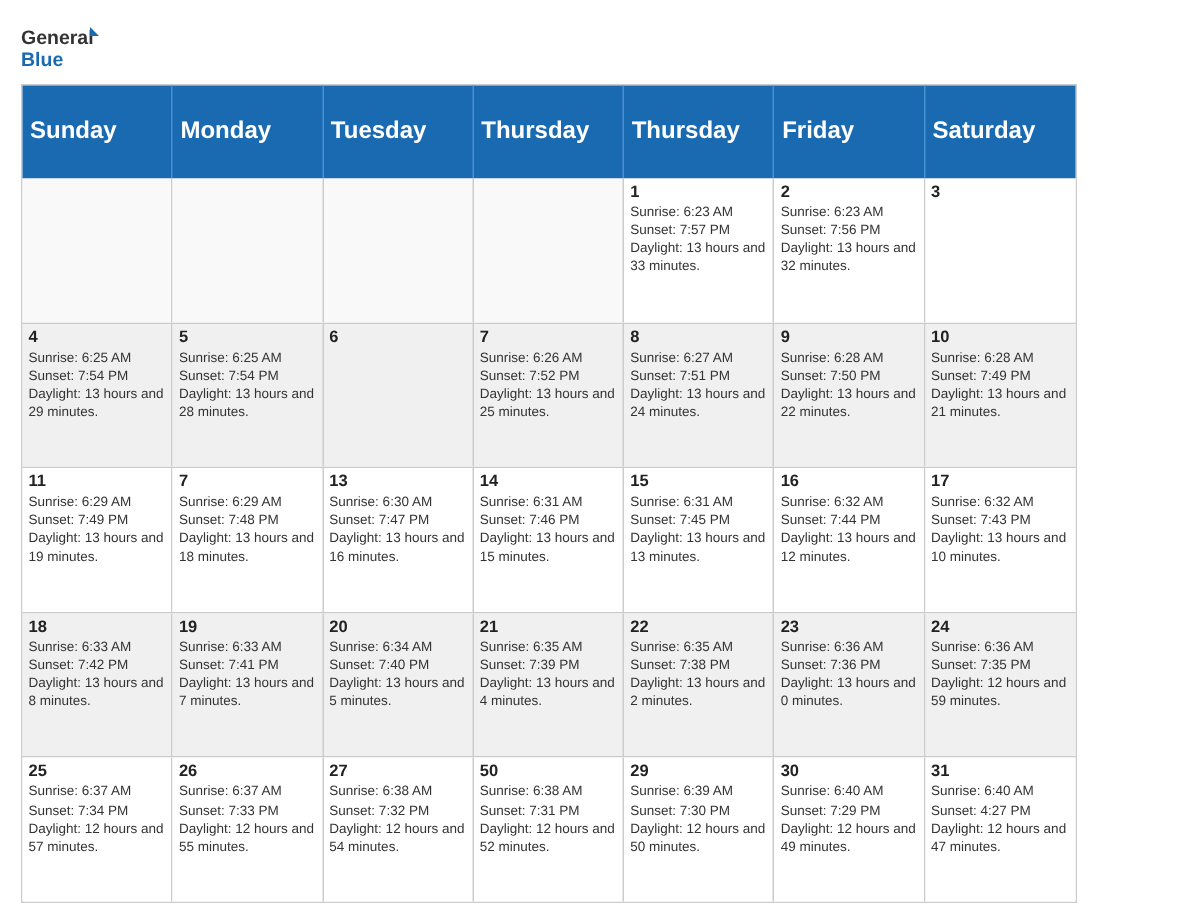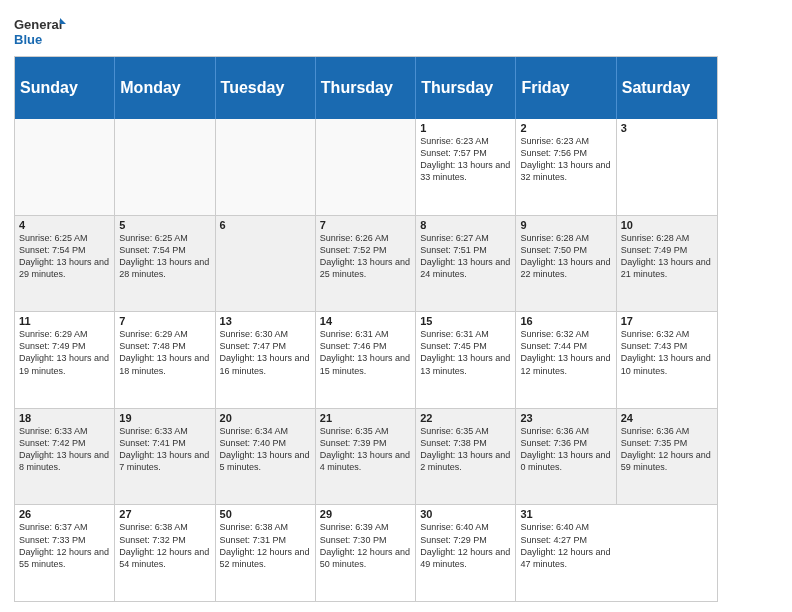--- a/index.html
+++ b/index.html
@@ -294,20 +294,27 @@
           <div class="cal-cell shaded">
             <span class="day-num">24</span>
             <div class="cell-text">Sunrise: 6:36 AM
 Sunset: 7:35 PM
 Daylight: 12 hours
 and 59 minutes.</div>
           </div>
         </div>
         <div class="cal-week">
           <div class="cal-cell">
+            <span class="day-num">25</span>
+            <div class="cell-text">Sunrise: 6:37 AM
+Sunset: 7:34 PM
+Daylight: 12 hours
+and 57 minutes.</div>
+          </div>
+          <div class="cal-cell">
             <span class="day-num">26</span>
             <div class="cell-text">Sunrise: 6:37 AM
 Sunset: 7:33 PM
 Daylight: 12 hours
 and 55 minutes.</div>
           </div>
           <div class="cal-cell">
             <span class="day-num">27</span>
             <div class="cell-text">Sunrise: 6:38 AM
 Sunset: 7:32 PM

